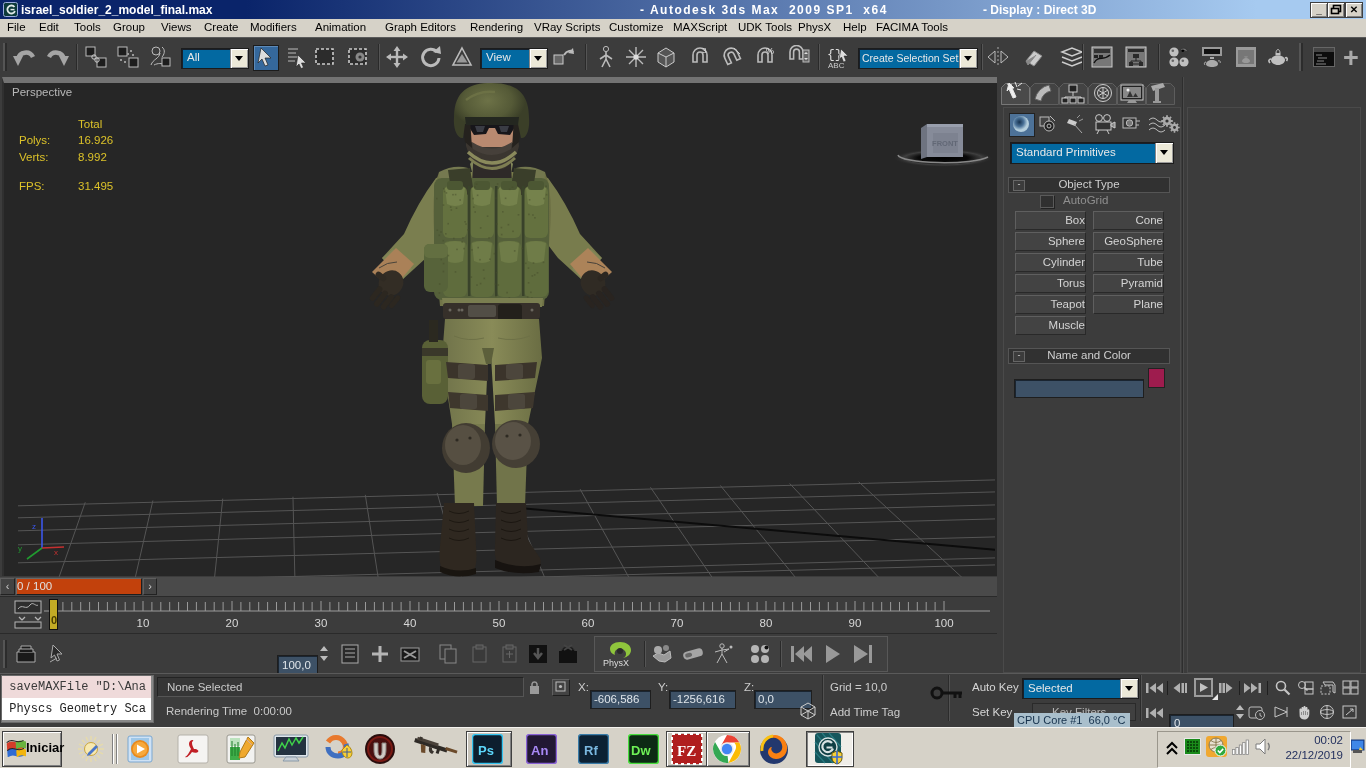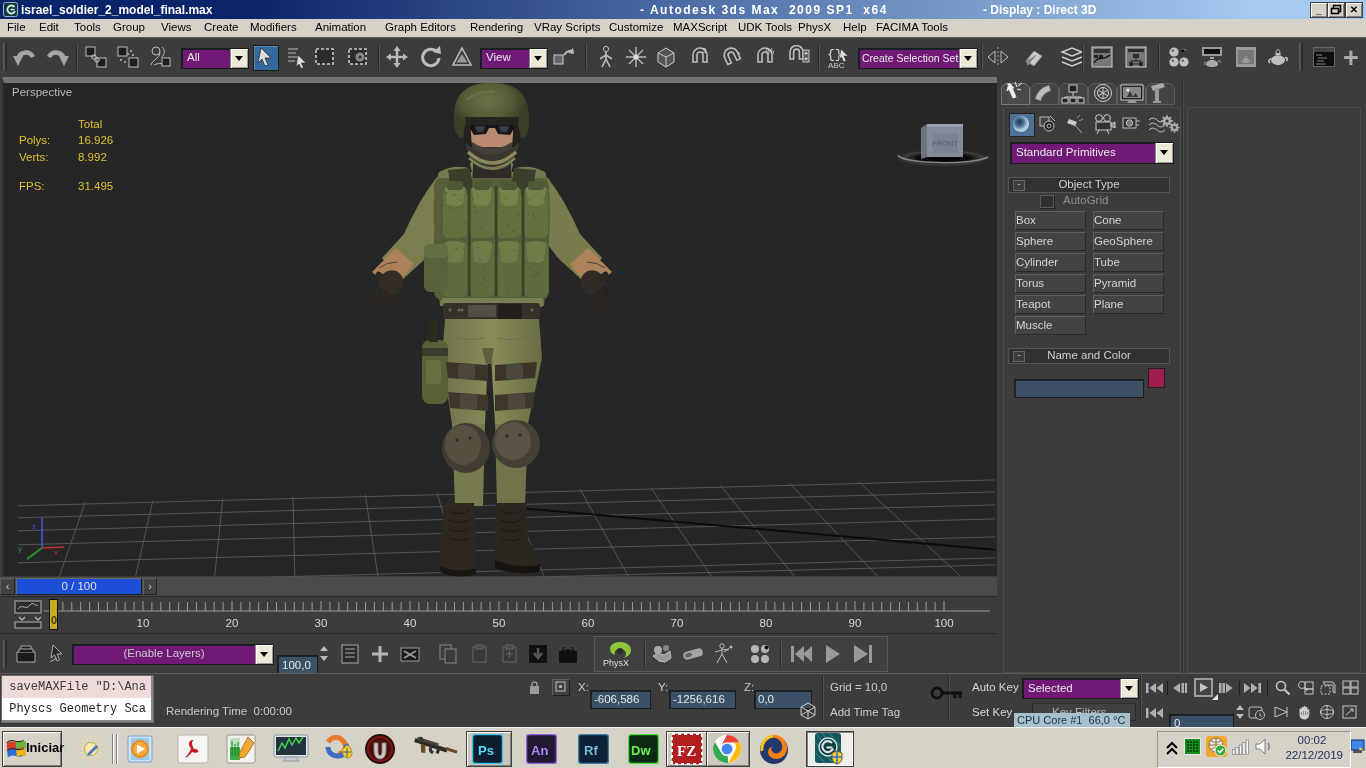--- a/index.html
+++ b/index.html
@@ -7,41 +7,41 @@
 #title{left:0;top:0;width:1366px;height:19px;background:linear-gradient(to right,#0a246a 0%,#0a246a 18%,#a6caf0 92%);color:#fff;font-size:12px;font-weight:bold;}
 #title .txt{position:absolute;left:22px;top:3px;white-space:pre;}
 .wbtn{position:absolute;top:2px;width:16px;height:14px;background:#d6d2c8;border:1px solid #404040;box-shadow:inset 1px 1px 0 #fff,inset -1px -1px 0 #808080;font-size:10px;color:#000;text-align:center;line-height:13px;font-weight:bold;}
 
 #menu{left:0;top:19px;width:1366px;height:18px;background:#d6d2c8;color:#000;font-size:11.5px;}
 #menu span{position:absolute;top:2px;}
 
 #tb{left:0;top:37px;width:1366px;height:39px;background:#3c3c3c;border-top:1px solid #5a5a5a;box-sizing:border-box;}
 .sep{position:absolute;top:6px;height:26px;width:1px;background:#2a2a2a;border-right:1px solid #555;}
 .grip{position:absolute;top:5px;height:28px;width:2px;background:#555;border-right:2px solid #2c2c2c;}
-.combo{position:absolute;height:19px;background:#701a75;border:1px solid #1c1c1c;box-shadow:inset 1px 1px 0 #16202c;color:#e8e8e8;font-size:11.5px;}
+.combo{position:absolute;height:19px;background:#0369a1;border:1px solid #1c1c1c;box-shadow:inset 1px 1px 0 #16202c;color:#e8e8e8;font-size:11.5px;}
 .combo .ct{position:absolute;left:5px;top:2px;white-space:nowrap;}
 .combo .ca{position:absolute;right:0;top:0;width:17px;height:100%;background:#ece9d8;border-left:1px solid #888;box-shadow:inset 1px 1px 0 #fff,inset -1px -1px 0 #9a9a9a;}
 .combo .ca:after{content:"";position:absolute;left:4px;top:7px;border:4px solid transparent;border-top:5px solid #000;}
 .tbtn{position:absolute;top:7px;width:24px;height:24px;}
 .hl{background:#35689c;border:1px solid #1c1c1c;box-shadow:inset 1px 1px 0 #5d8ab8;}
 
 #vp{left:2px;top:77px;width:995px;height:499px;background:#262626;border-top:6px solid #737373;border-left:2px solid #303030;box-sizing:border-box;}
 #vplabel{left:8px;top:3px;color:#b8b8b8;font-size:11.5px;}
 .ystat{position:absolute;color:#dcc229;font-size:11.5px;}
 
 #tslide{left:0;top:577px;width:998px;height:19px;background:#4a4a4a;}
 
 #track{left:0;top:596px;width:998px;height:37px;background:#3c3c3c;border-top:1px solid #2a2a2a;box-sizing:border-box;}
 
 #tb2{left:0;top:633px;width:997px;height:40px;background:#3c3c3c;border-top:1px solid #2a2a2a;box-sizing:border-box;}
 
 #cp{left:997px;top:77px;width:369px;height:596px;background:#3c3c3c;}
 .rollh{position:absolute;left:11px;width:160px;height:14px;background:#313131;border:1px solid #555;color:#cfcfcf;font-size:11.5px;text-align:center;}
 .minus{position:absolute;left:4px;top:2px;width:10px;height:9px;background:#3c3c3c;border:1px solid #666;color:#ccc;font-size:9px;line-height:7px;text-align:center;}
-.pbtn{position:absolute;width:69px;height:17px;background:#434343;border:1px solid #292929;border-top-color:#5f5f5f;border-left-color:#5f5f5f;color:#d4d4d4;font-size:11.5px;text-align:left;line-height:17px;}
+.pbtn{position:absolute;width:69px;height:17px;background:#434343;border:1px solid #292929;border-top-color:#5f5f5f;border-left-color:#5f5f5f;color:#d4d4d4;font-size:11.5px;text-align:right;line-height:17px;}
 
 #status{left:0;top:673px;width:1366px;height:54px;background:#3c3c3c;border-top:1px solid #5a5a5a;box-sizing:border-box;color:#ccc;font-size:11.5px;}
 .bluef{position:absolute;background:#3d5166;border:1px solid #1e1e1e;box-shadow:inset 1px 1px 0 #1a2531;color:#dfe5ea;font-size:11.5px;margin-top:11px;}
 
 #task{left:0;top:727px;width:1366px;height:41px;background:#d6d2c8;border-top:1px solid #f4f2ee;box-sizing:border-box;}
 .tkb{position:absolute;border:1px solid #404040;box-shadow:inset 1px 1px 0 #fff,inset -1px -1px 0 #808080;background:#d6d2c8;}
 </style></head><body>
 <div id="root">
 
 <div class="abs" id="title">
@@ -571,21 +571,21 @@
           <path d="M38 465 L 23 476" stroke="#219a30"></path>
         </g>
         <text x="50" y="472" fill="#c53030" font-size="8" font-family="Liberation Sans">x</text>
         <text x="28" y="446" fill="#3c57ea" font-size="8" font-family="Liberation Sans">z</text>
         <text x="14" y="468" fill="#219a30" font-size="8" font-family="Liberation Sans">y</text>
       </svg>
 </div>
 
 <div class="abs" id="tslide">
  <div class="abs" style="left:0;top:1px;width:15px;height:17px;background:#434343;border:1px solid #222;border-top-color:#5e5e5e;border-left-color:#5e5e5e;box-sizing:border-box;color:#ccc;font-size:11px;text-align:center;line-height:15px">‹</div>
- <div class="abs" style="left:16px;top:1px;width:126px;height:17px;background:#1d4ed8;border:1px solid #1e1e1e;border-top-color:#6a6a6a;border-left-color:#6a6a6a;box-sizing:border-box;color:#e0e0e0;font-size:11.5px;text-align:center;line-height:15px">0 / 100</div>
+ <div class="abs" style="left:16px;top:1px;width:126px;height:17px;background:#c2410c;border:1px solid #1e1e1e;border-top-color:#6a6a6a;border-left-color:#6a6a6a;box-sizing:border-box;color:#e0e0e0;font-size:11.5px;line-height:15px">0 / 100</div>
  <div class="abs" style="left:143px;top:1px;width:14px;height:17px;background:#434343;border:1px solid #222;border-top-color:#5e5e5e;border-left-color:#5e5e5e;box-sizing:border-box;color:#ccc;font-size:11px;text-align:center;line-height:15px">›</div>
 </div>
 
 <div class="abs" id="track">
  <svg class="abs" style="left:0;top:0" width="998" height="36" id="ticksvg">
         <path d="M44 14H990" stroke="#9a9a9a"></path>
         <path d="M54.0 4V14" stroke="#9a9a9a"></path>
         <path d="M62.9 5V14" stroke="#9a9a9a"></path>
         <path d="M71.8 5V14" stroke="#9a9a9a"></path>
         <path d="M80.7 5V14" stroke="#9a9a9a"></path>
@@ -714,24 +714,20 @@
  <svg class="tbtn" style="left:14px;top:8px" viewBox="0 0 24 24">
         <g fill="#1a1a1a" stroke="#aaa">
           <path d="M3 10h18v10H3z"></path>
           <path d="M5 10V7h14v3M7 7V4h10v3"></path>
         </g>
       </svg>
  <svg class="tbtn" style="left:46px;top:8px" viewBox="0 0 24 24">
         <path d="M7 3l9 9h-5l2.5 6-2.5 1-2.5-6-3.5 3z" fill="#2a2a2a" stroke="#aaa"></path>
         <path d="M4 20l7-4" stroke="#aaa"></path>
       </svg>
- <div class="combo" style="left:72px;top:10px;width:200px;height:19px">
-        <div class="ct" style="left:0;width:182px;text-align:center;color:#c8cdd2">(Enable Layers)</div>
-        <div class="ca"></div>
-      </div>
  <div class="bluef" style="left:277px;top:10px;width:41px;height:19px;box-sizing:border-box">
         <span style="position:absolute;left:4px;top:3px;color:#dfe5ea">100,0</span>
       </div>
  <svg class="abs" style="left:319px;top:10px" width="10" height="19">
         <path d="M5 2l4 5H1zM5 17l4-5H1z" fill="#bbb"></path>
       </svg>
  <svg class="tbtn" style="left:338px;top:8px" viewBox="0 0 24 24">
         <rect x="4" y="3" width="16" height="18" fill="#2a2a2a" stroke="#aaa"></rect>
         <path d="M7 7h10M7 11h10M7 15h10" stroke="#aaa"></path>
       </svg>
@@ -925,20 +921,23 @@
 
  <div class="rollh" style="top:271px"><div class="minus">-</div>Name and Color</div>
  <div class="bluef" style="left:17px;top:291px;width:128px;height:17px"></div>
  <div class="abs" style="left:151px;top:291px;width:15px;height:18px;background:#9e1c4e;border:1px solid #222"></div>
 </div>
 
 <div class="abs" id="status">
  <div class="abs" style="left:1px;top:1px;width:151px;height:46px;border:1px solid #6a6a6a;background:#888"></div>
  <div class="abs" style="left:2px;top:2px;width:149px;height:22px;background:#efdada;color:#3a3a3a;font-family:'Liberation Mono',monospace;font-size:12px;line-height:22px;white-space:pre"> saveMAXFile "D:\Ana</div>
  <div class="abs" style="left:2px;top:24px;width:149px;height:22px;background:#fff;color:#222;font-family:'Liberation Mono',monospace;font-size:12px;line-height:22px;white-space:pre"> Physcs Geometry Sca</div>
+ <div class="abs" style="left:157px;top:3px;width:367px;height:20px;background:#363636;border:1px solid #232323;border-bottom-color:#555;border-right-color:#555;box-sizing:border-box">
+        <span style="position:absolute;left:9px;top:3px;color:#c9c9c9">None Selected</span>
+      </div>
  <div class="abs" style="left:166px;top:31px;color:#c9c9c9">Rendering Time&nbsp; 0:00:00</div>
  <svg class="abs" style="left:528px;top:6px" width="13" height="15">
         <rect x="2" y="6" width="9" height="8" fill="#9a9a9a"></rect>
         <path d="M4 6V4a2.6 2.6 0 0 1 5 0v2" fill="none" stroke="#9a9a9a" stroke-width="1.5"></path>
       </svg>
  <div class="abs" style="left:552px;top:5px;width:18px;height:17px;background:#434343;border:1px solid #1f1f1f;border-top-color:#5f5f5f;border-left-color:#5f5f5f;box-sizing:border-box"><svg width="16" height="15">
           <rect x="3" y="2" width="9" height="9" fill="none" stroke="#bbb"></rect>
           <circle cx="7.5" cy="6.5" r="1.6" fill="#bbb"></circle>
         </svg></div>
  <div class="abs" style="left:578px;top:7px;color:#ccc">X:</div>
@@ -1217,21 +1216,21 @@
           <rect x="3.9" y="8.5" width="2.4" height="7"></rect>
           <rect x="7.3" y="6" width="2.4" height="9.5"></rect>
           <rect x="10.7" y="3.5" width="2.4" height="12"></rect>
           <rect x="14.1" y="1" width="2.4" height="14.5"></rect>
         </g>
       </svg>
  <svg class="abs" style="left:1255px;top:10px" width="18" height="17">
         <path d="M1 6h4l5-5v15l-5-5H1z" fill="#fff" stroke="#7a7a7a"></path>
         <path d="M13 5a6 6 0 0 1 0 7" fill="none" stroke="#7a7a7a" stroke-width="1.4"></path>
       </svg>
- <div class="abs" style="left:1281px;top:6px;width:62px;height:14px;color:#23305e;font-size:11.5px;text-align:center">00:02</div>
+ <div class="abs" style="left:1281px;top:6px;width:62px;height:14px;color:#23305e;font-size:11.5px;text-align:right">00:02</div>
  <div class="abs" style="left:1281px;top:21px;width:62px;height:14px;color:#23305e;font-size:11.5px;text-align:right">22/12/2019</div>
  <svg class="abs" style="left:1351px;top:11px" width="14" height="15">
         <rect x="0" y="1" width="13" height="10" fill="#2a6ad4" stroke="#163a7a"></rect>
         <rect x="1" y="2" width="11" height="8" fill="#3f87e8"></rect>
         <rect x="2" y="11" width="9" height="3" fill="#555"></rect>
         <path d="M9 8l3 3h-4z" fill="#f7d038"></path>
       </svg>
 </div>
 </div>
 

